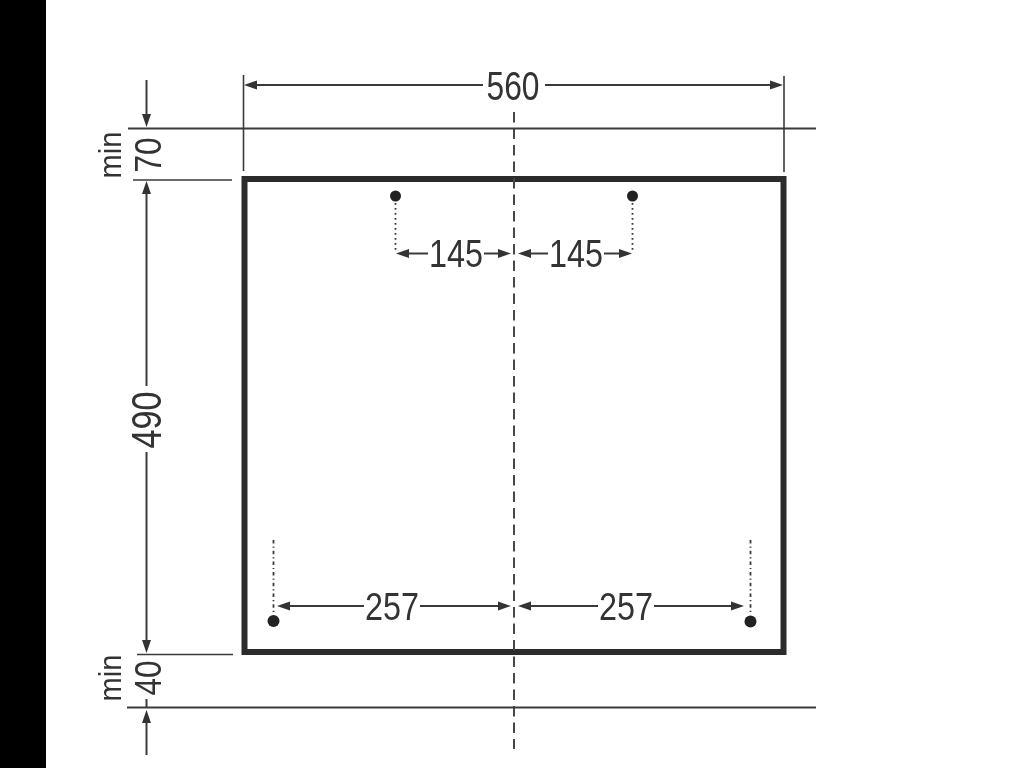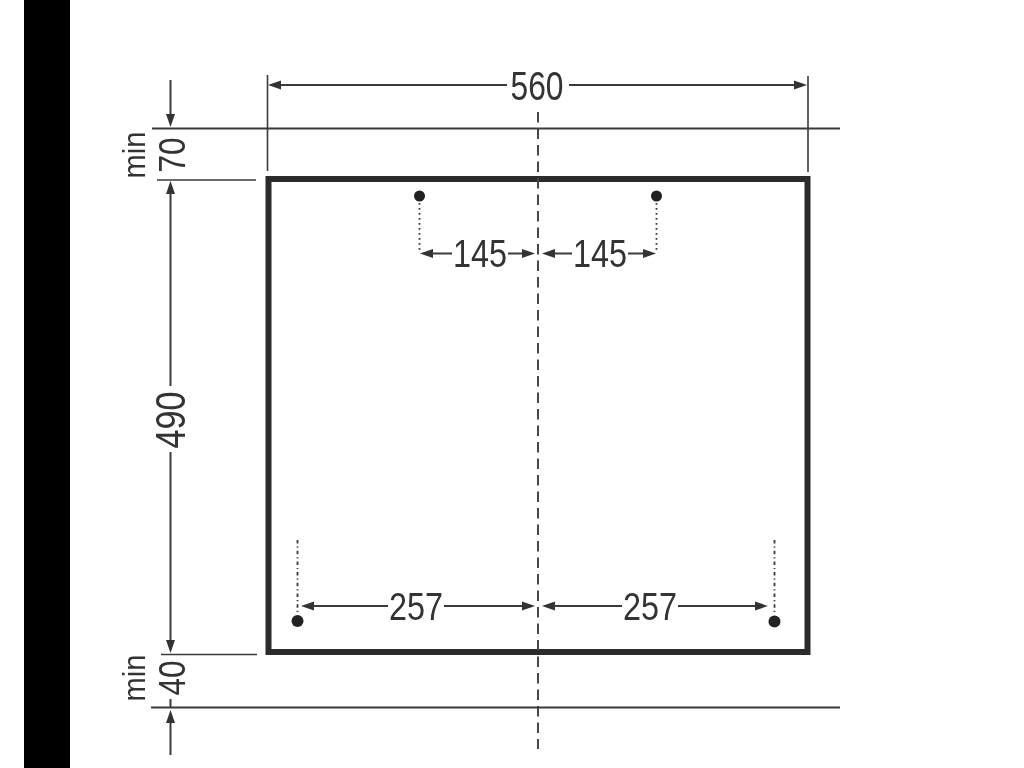--- a/index.html
+++ b/index.html
@@ -1,16 +1,16 @@
 <!DOCTYPE html>
 <html><head>
 <meta charset="utf-8">
 <style>
   html,body{margin:0;padding:0;background:#ffffff;}
-  .page{position:relative;width:816px;height:768px;background:#ffffff;overflow:hidden;padding-left:24px;}
+  .page{position:relative;width:816px;height:768px;background:#ffffff;overflow:hidden;}
   svg text{font-family:"Liberation Sans", sans-serif;fill:#333333;}
 </style>
 </head>
 <body>
 <div class="page">
 <svg width="1024" height="768" viewBox="0 0 1024 768">
 
   <rect x="0" y="0" width="1024" height="768" fill="#ffffff"></rect>
 
   <rect x="0" y="0" width="46" height="768" fill="#000000"></rect>

